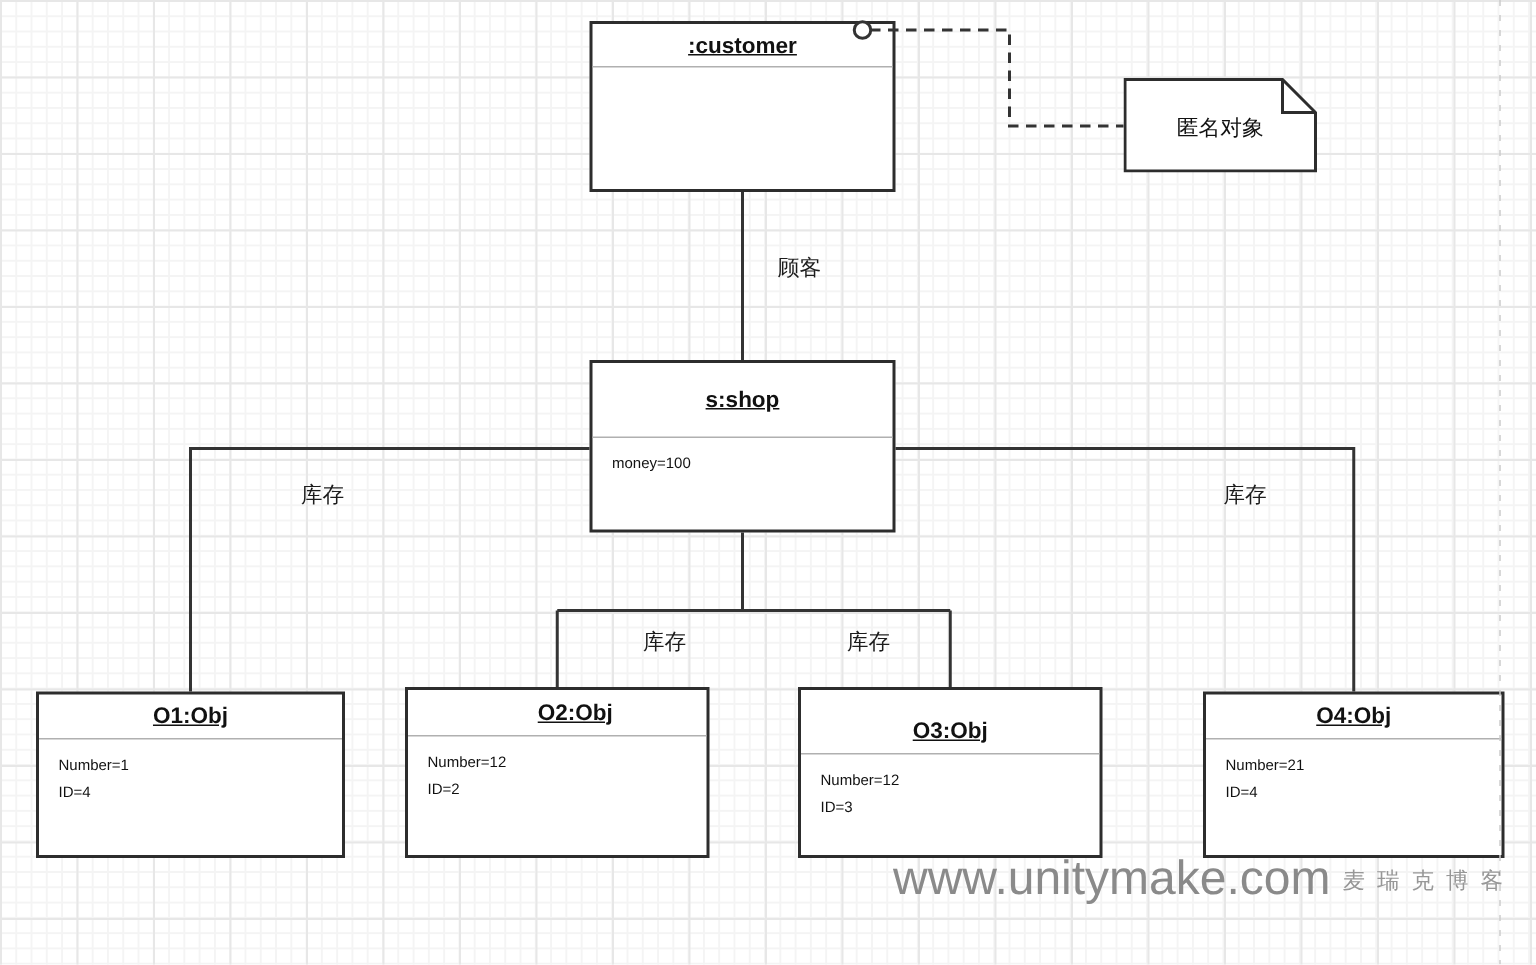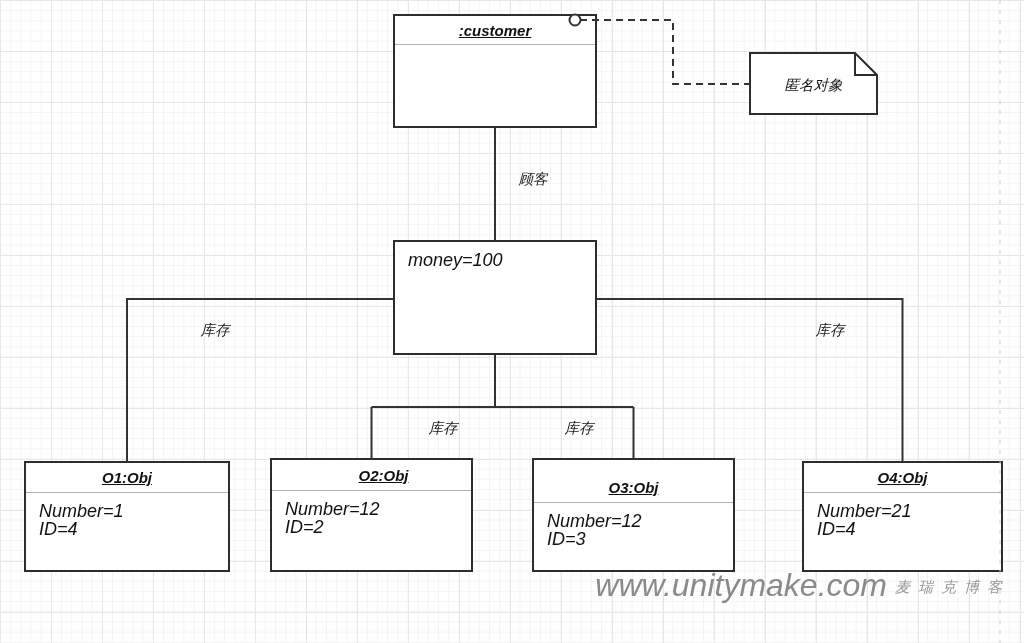--- a/index.html
+++ b/index.html
@@ -11,21 +11,20 @@
     width: 1024px;
     height: 643px;
     overflow: hidden;
     background-color: #ffffff;
     background-image:
       linear-gradient(to right, #e7e7e7 1px, transparent 1px),
       linear-gradient(to bottom, #e7e7e7 1px, transparent 1px),
       linear-gradient(to right, #f4f4f4 1px, transparent 1px),
       linear-gradient(to bottom, #f4f4f4 1px, transparent 1px);
     background-size: 51px 51px, 51px 51px, 10.2px 10.2px, 10.2px 10.2px;
-    font-style: italic;
   }
 
   .uml-box {
     position: absolute;
     background: #ffffff;
     border: 2px solid #2d2d2d;
     display: flex;
     flex-direction: column;
   }
   .uml-title {
@@ -35,21 +34,21 @@
     border-bottom: 1px solid #b0b0b0;
     font-size: 15px;
     font-weight: bold;
     text-decoration: underline;
     color: #111111;
     flex: 0 0 auto;
   }
   .uml-body {
     flex: 1 1 auto;
     padding: 9px 10px 0 13px;
-    font-size: 18px;
+    font-size: 10px;
     color: #111111;
     line-height: 18px;
     text-align: left;
   }
 
   .wires {
     position: absolute;
     left: 0; top: 0;
     width: 1024px; height: 643px;
     pointer-events: none;
@@ -106,20 +105,21 @@
 <body>
 
 <div class="canvas">
 
   <div class="uml-box" style="left:393px; top:14px; width:204px; height:114px;">
     <div class="uml-title" style="height:29px;">:customer</div>
     <div class="uml-body"></div>
   </div>
 
   <div class="uml-box" style="left:393px; top:240px; width:204px; height:115px;">
+    <div class="uml-title" style="height:50px;">s:shop</div>
     <div class="uml-body">
       <div>money=100</div>
     </div>
   </div>
 
   <div class="uml-box" style="left:24px; top:461px; width:206px; height:111px;">
     <div class="uml-title" style="height:30px;">O1:Obj</div>
     <div class="uml-body">
       <div>Number=1</div>
       <div>ID=4</div>

